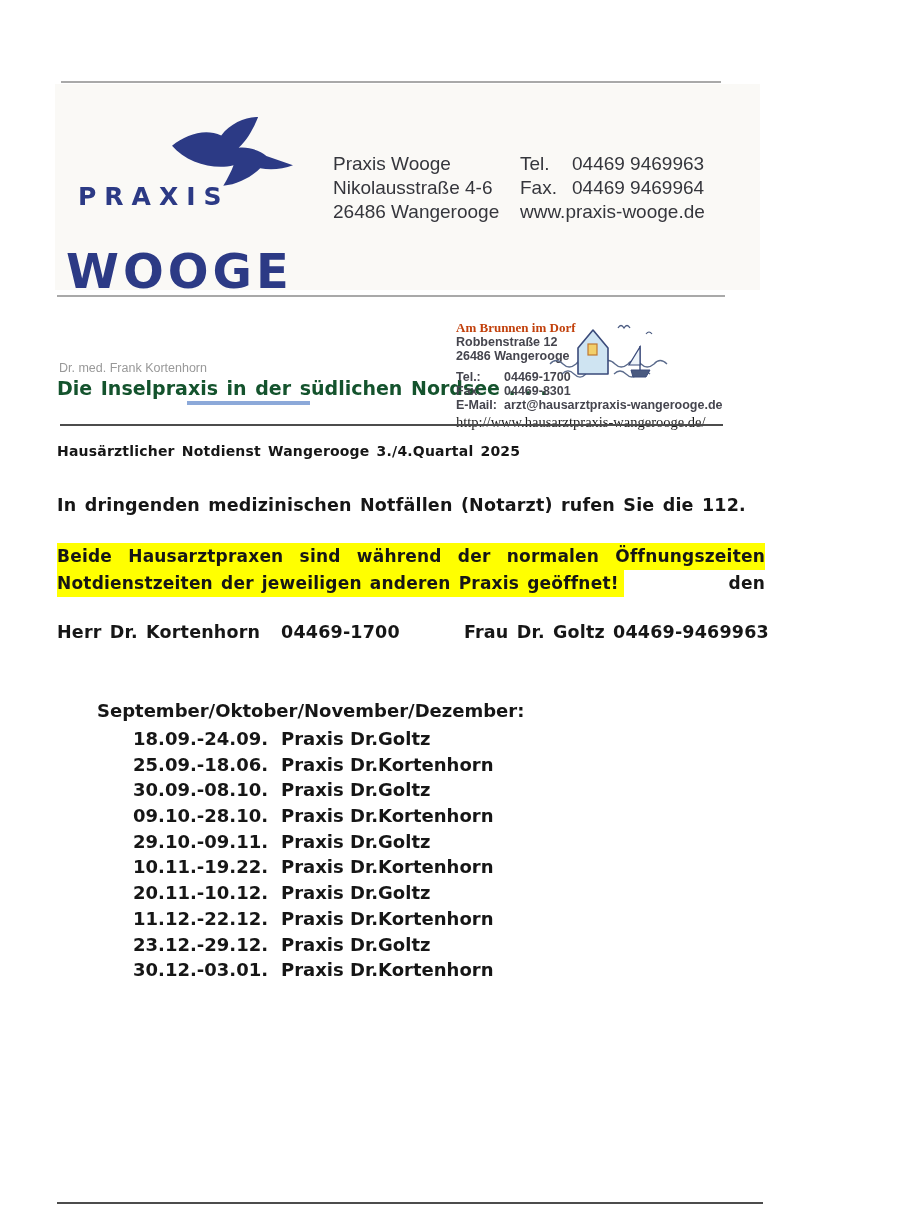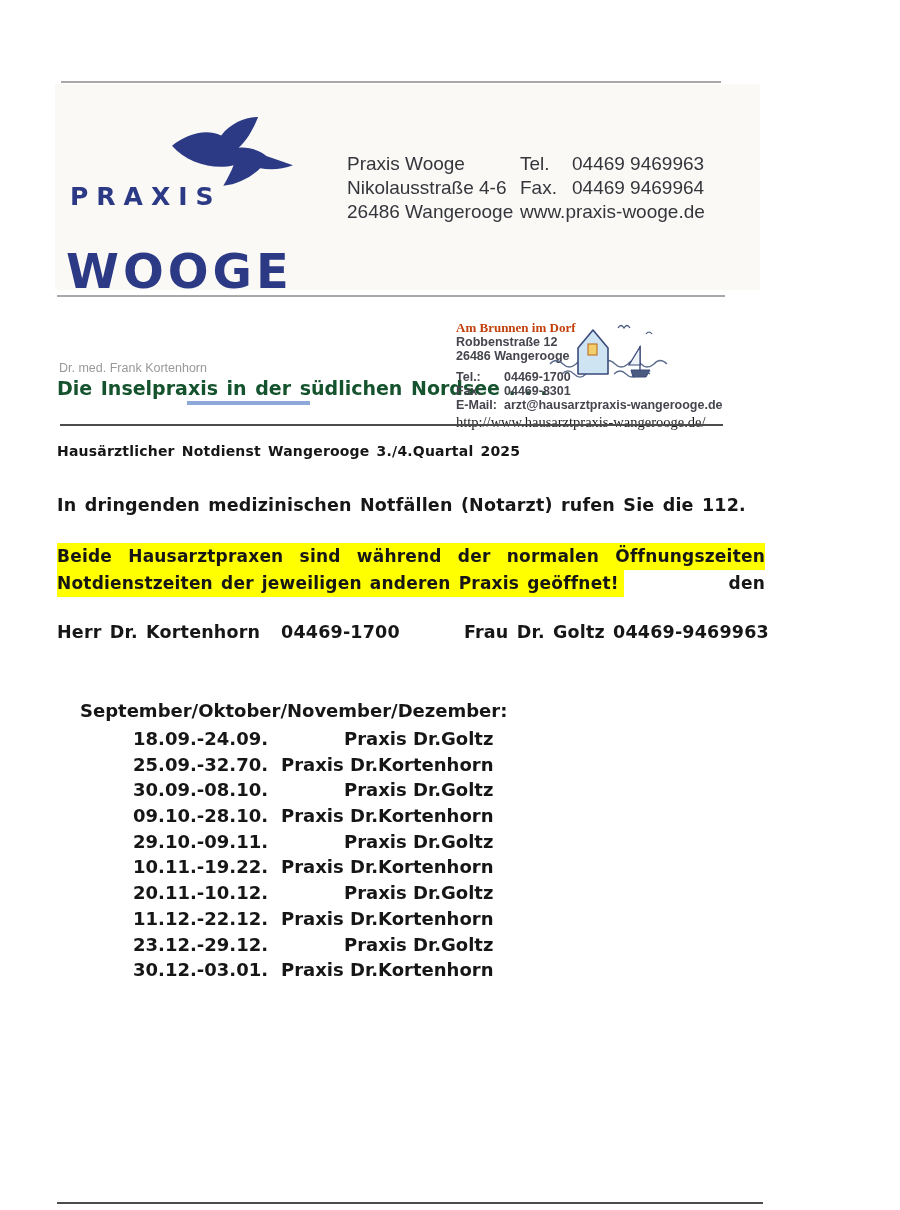--- a/index.html
+++ b/index.html
@@ -7,21 +7,21 @@
         font-family:"Liberation Sans", sans-serif;}
   .abs{position:absolute;}
 
   
   .rule-gray{height:2px;background:#a9a9a9;}
   .rule-dark{height:2px;background:#4c4c4c;}
 
   
   .scanbg{background:#faf9f6;}
   .logo-praxis{color:#2c3a85;font-weight:bold;font-size:25px;letter-spacing:8px;
-               font-family:"DejaVu Sans", sans-serif;}
+               font-family:"DejaVu Sans", sans-serif;margin-left:8px;}
   .logo-wooge{color:#2c3a85;font-weight:bold;font-size:48px;letter-spacing:4px;line-height:48px;
               font-family:"DejaVu Sans", sans-serif;}
   .h1col{color:#35363c;font-size:19px;line-height:24px;font-weight:500;}
   .h1row .lbl{display:inline-block;width:52px;}
 
   
   .comic{font-family:"DejaVu Sans", sans-serif;}
   .hap-title{color:#1e3e6c;font-size:28px;font-weight:bold;word-spacing:9px;letter-spacing:-0.2px;}
   .hap-doc{color:#999999;font-size:12.5px;}
   .hap-slogan{color:#14532d;font-size:19px;font-weight:bold;word-spacing:2px;}
@@ -32,42 +32,42 @@
   .hap-url{font-family:"Liberation Serif", serif;font-size:14.5px;color:#1c1c1c;font-weight:normal;}
 
   
   .bodytxt{font-family:"DejaVu Sans", sans-serif;font-weight:bold;color:#161616;
            font-size:17.5px;word-spacing:2px;letter-spacing:0.2px;white-space:nowrap;}
   .hl{background:#ffff00;}
   .hl1{width:708px;height:27px;line-height:27px;text-align:justify;text-align-last:justify;white-space:normal;}
   .hl2{height:27px;line-height:27px;padding-right:5px;display:inline-block;}
 
   .sched{font-family:"DejaVu Sans", sans-serif;font-weight:bold;color:#161616;font-size:18px;}
-  .sched-row{display:flex;height:25.7px;line-height:25.7px;justify-content:space-between;}
+  .sched-row{display:flex;height:25.7px;line-height:25.7px;}
   .sched-date{width:148px;}
 </style>
 </head>
 <body>
 
 <div class="page">
 
   <div class="abs rule-gray" style="left:61px;top:81px;width:660px;"></div>
 
   <div class="abs scanbg" style="left:55px;top:84px;width:705px;height:206px;">
 
     <svg class="abs" style="left:112px;top:33px;" width="130" height="82" viewBox="0 0 125 80">
       <path d="M4,28 C18,17 36,11 52,18 C61,6 76,0 88,0 C84,10 78,22 69,30
                C80,29 90,33 96,38 L122,47 C112,51 100,52 90,50
                C82,58 68,66 54,67 C58,60 62,53 64,47
                C46,52 18,45 4,28 Z" fill="#2c3a85"></path>
     </svg>
     <div class="abs logo-praxis" style="left:15px;top:98px;">PRAXIS</div>
     <div class="abs logo-wooge" style="left:11px;top:122px;margin-top:41px;">WOOGE</div>
 
-    <div class="abs h1col" style="left:292px;top:68px;">
+    <div class="abs h1col" style="left:278px;top:68px;">
       <div>Praxis Wooge</div>
       <div>Nikolausstraße 4-6</div>
       <div>26486 Wangerooge</div>
     </div>
 
     <div class="abs h1col" style="left:465px;top:68px;">
       <div class="h1row">
         <span class="lbl">Tel.</span><span>04469 9469963</span>
       </div>
       <div class="h1row">
@@ -125,29 +125,29 @@
     <span class="bodytxt hl hl2" style="font-size:17px;">Notdienstzeiten der jeweiligen anderen Praxis geöffnet!</span>
   </div>
 
   <div class="abs" style="left:0;top:622px;width:900px;height:24px;">
     <span class="abs bodytxt" style="left:57px;">Herr Dr. Kortenhorn</span>
     <span class="abs bodytxt" style="left:281px;">04469-1700</span>
     <span class="abs bodytxt" style="left:464px;">Frau Dr. Goltz</span>
     <span class="abs bodytxt" style="left:613px;">04469-9469963</span>
   </div>
 
-  <div class="abs sched" style="left:80px;top:700px;">September/Oktober/November/Dezember:</div>
+  <div class="abs sched" style="left:97px;top:700px;">September/Oktober/November/Dezember:</div>
 
   <div class="abs" style="left:133px;top:726px;">
     <div class="sched sched-row">
       <span class="sched-date">18.09.-24.09.</span>
       <span>Praxis Dr.Goltz</span>
     </div>
     <div class="sched sched-row">
-      <span class="sched-date">25.09.-32.70.</span>
+      <span class="sched-date">25.09.-18.06.</span>
       <span>Praxis Dr.Kortenhorn</span>
     </div>
     <div class="sched sched-row">
       <span class="sched-date">30.09.-08.10.</span>
       <span>Praxis Dr.Goltz</span>
     </div>
     <div class="sched sched-row">
       <span class="sched-date">09.10.-28.10.</span>
       <span>Praxis Dr.Kortenhorn</span>
     </div>

